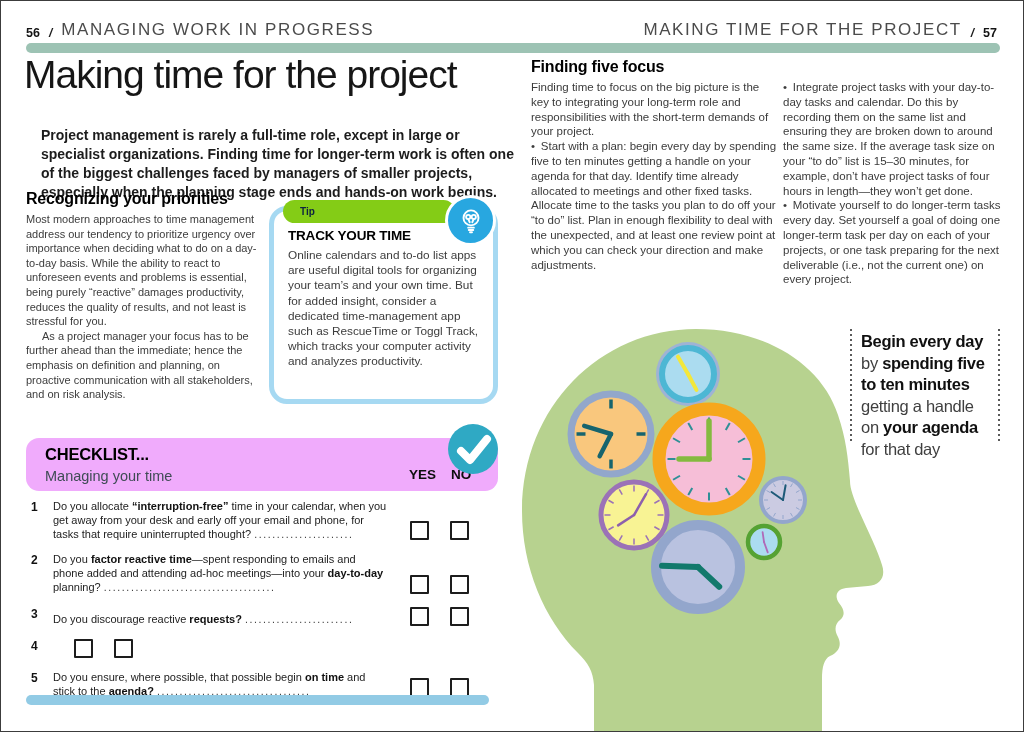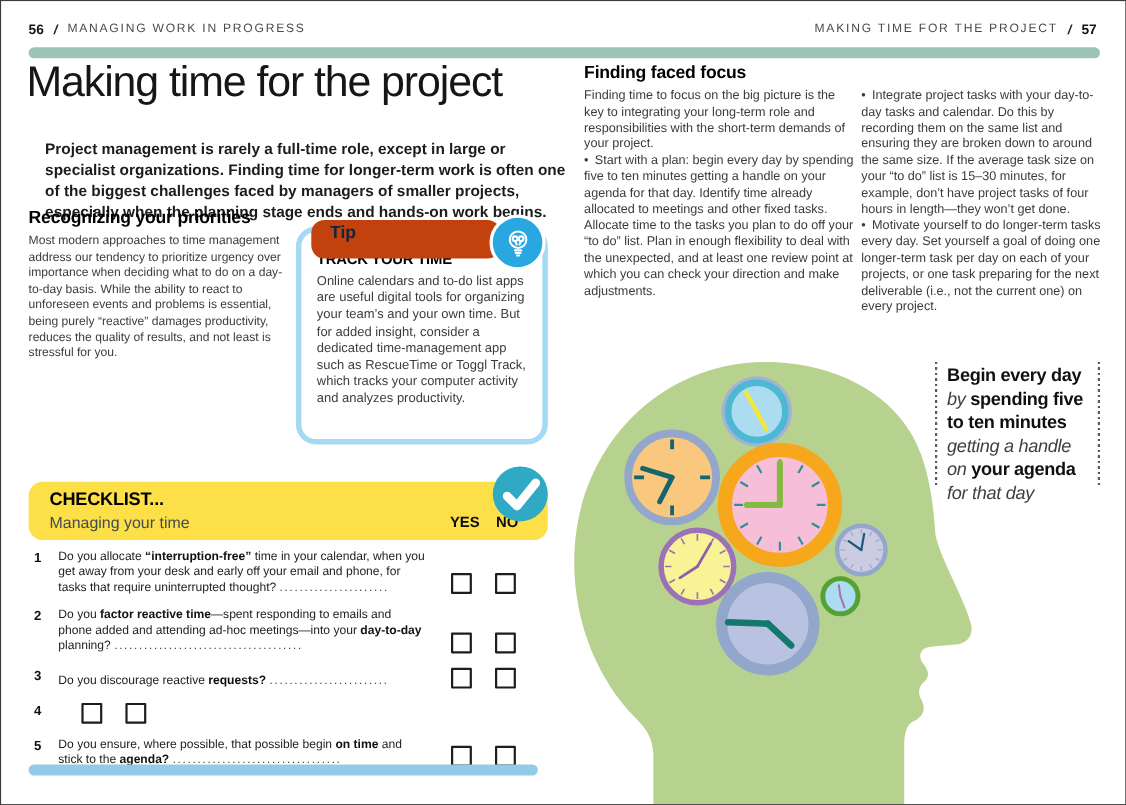--- a/index.html
+++ b/index.html
@@ -1,51 +1,51 @@
 <!DOCTYPE html>
 <html><head>
 <meta charset="utf-8">
 <style>
   html,body{margin:0;padding:0;background:#e8e8e8;}
   .page{position:relative;width:1024px;height:732px;background:#fff;border:1px solid #3c3c3c;
         box-sizing:border-box;font-family:"Liberation Sans",sans-serif;overflow:hidden;margin:0 auto;}
 
   
-  .hdr{position:absolute;top:19px;display:flex;align-items:flex-start;gap:9px;}
+  .hdr{position:absolute;top:19px;display:flex;align-items:flex-end;gap:9px;}
   .hdr-left{left:25px;}
   .hdr-right{right:26px;}
   .pnum{font-size:12.5px;font-weight:700;color:#141414;}
   .slash{font-size:12px;font-weight:800;font-style:italic;color:#1a1a1a;}
-  .sect{font-size:11px;letter-spacing:1.6px;color:#4b4b4b;}
+  .sect{font-size:17px;letter-spacing:1.6px;color:#4b4b4b;}
   .greenbar{position:absolute;left:25px;top:42px;width:974px;height:10px;background:#9dc3b4;border-radius:5px;}
 
   
   .title{position:absolute;left:23px;top:52px;margin:0;font-size:39px;font-weight:400;
          letter-spacing:-1px;color:#161616;}
   .intro{position:absolute;left:25px;top:110px;width:480px;margin:15px;font-size:14px;font-weight:700;
          line-height:19px;color:#1c1c1c;}
   .sec-head{position:absolute;margin:0;font-size:16px;font-weight:800;letter-spacing:-0.2px;color:#000;}
   .recog-head{left:25px;top:189px;}
   .recog{position:absolute;left:25px;top:211px;width:238px;}
   .bodytxt{margin:0;font-size:11px;line-height:14.6px;color:#3c3c3c;}
   .indent{text-indent:16px;}
 
   
   .tip{position:absolute;left:268px;top:205px;width:229px;height:198px;box-sizing:border-box;
        border:5px solid #a6d9f2;border-radius:18px;background:#fff;padding:17px 12px 0 14px;}
-  .tip-tab{position:absolute;left:9px;top:-11px;width:172px;height:35px;background:#c2410c;
-           border-radius:12px;color:#0e2440;font-size:16px;font-weight:800;line-height:23px;
+  .tip-tab{position:absolute;left:9px;top:-11px;width:172px;height:23px;background:#84cc16;
+           border-radius:12px;color:#0e2440;font-size:10px;font-weight:800;line-height:23px;
            padding-left:17px;box-sizing:border-box;}
   .tip-bulb{position:absolute;right:-3px;top:-16px;width:45px;height:45px;border-radius:50%;
             background:#28a7e0;border:3px solid #fff;display:flex;align-items:center;justify-content:center;}
   .tip-head{margin:0 0 5px 0;font-size:13.5px;font-weight:800;letter-spacing:-0.2px;color:#000;}
   .tip-body{margin:0;font-size:11.8px;line-height:15.2px;color:#3c3c3c;}
 
   
-  .cl-header{position:absolute;left:25px;top:437px;width:472px;height:53px;background:#fde047;border-radius:13px;}
+  .cl-header{position:absolute;left:25px;top:437px;width:472px;height:53px;background:#f0abfc;border-radius:13px;}
   .cl-title{position:absolute;left:19px;top:7px;font-size:16.5px;font-weight:800;letter-spacing:-0.2px;color:#000;}
   .cl-sub{position:absolute;left:19px;top:30px;font-size:14.5px;color:#3f4b55;}
   .cl-col-label{position:absolute;bottom:9px;font-size:13.5px;font-weight:800;color:#0d0d0d;}
   .cl-yes{left:383px;} .cl-no{left:425px;}
   .cl-check{position:absolute;left:447px;top:423px;width:50px;height:50px;border-radius:50%;
             background:#2fa9c4;display:flex;align-items:center;justify-content:center;}
   .cl-items{position:absolute;left:30px;top:499px;width:441px;}
   .cl-row{display:flex;align-items:flex-end;margin-bottom:12px;}
   .num{width:22px;flex:none;align-self:flex-start;font-size:12px;font-weight:800;color:#111;}
   .itext{width:336px;flex:none;font-size:11px;line-height:13.8px;color:#222;}
@@ -61,21 +61,21 @@
   .ff-c1{left:530px;width:246px;}
   .ff-c2{left:782px;width:224px;}
   .fpara{margin:0;font-size:11.5px;line-height:14.8px;color:#3b3b3b;}
 
   
   .pq-rule{position:absolute;top:328px;width:2px;height:114px;
            background:repeating-linear-gradient(to bottom,#5a5a5a 0 2px,transparent 2px 5px);}
   .pq-left{left:849px;} .pq-right{left:997px;}
   .pquote{position:absolute;left:860px;top:330px;width:134px;}
   .pq-line{font-size:16.5px;line-height:21.5px;letter-spacing:-0.3px;white-space:nowrap;}
-  .pq-line span{color:#3f3f3f;font-weight:400;font-style:italic;}
+  .pq-line span{color:#3f3f3f;font-weight:400;}
   .pq-line b{color:#101010;font-weight:800;}
 
   
   .illus{position:absolute;left:505px;top:318px;width:400px;height:414px;}
 </style>
 </head>
 <body>
 
 <div class="page">
 
@@ -90,20 +90,21 @@
     <span class="pnum">57</span>
   </div>
   <div class="greenbar"></div>
 
   <h1 class="title">Making time for the project</h1>
   <p class="intro">Project management is rarely a full-time role, except in large or specialist organizations. Finding time for longer-term work is often one of the biggest challenges faced by managers of smaller projects, especially when the planning stage ends and hands-on work begins.</p>
 
   <h2 class="sec-head recog-head">Recognizing your priorities</h2>
   <div class="recog">
     <p class="bodytxt">Most modern approaches to time management address our tendency to prioritize urgency over importance when deciding what to do on a day-to-day basis. While the ability to react to unforeseen events and problems is essential, being purely “reactive” damages productivity, reduces the quality of results, and not least is stressful for you.</p>
+    <p class="bodytxt indent">As a project manager your focus has to be further ahead than the immediate; hence the emphasis on definition and planning, on proactive communication with all stakeholders, and on risk analysis.</p>
   </div>
 
   <div class="tip">
     <div class="tip-tab">Tip</div>
     <div class="tip-bulb">
       <svg viewBox="0 0 24 24" width="30" height="30" aria-hidden="true">
         <g fill="none" stroke="#fff" stroke-width="1.5" stroke-linecap="round">
           <circle cx="12" cy="9.5" r="6"></circle>
           <circle cx="9.8" cy="8.8" r="1.7"></circle>
           <circle cx="14.2" cy="8.8" r="1.7"></circle>
@@ -159,21 +160,21 @@
     <div class="cl-row">
       <span class="num">5</span>
       <span class="itext"><span><span>Do you ensure, where possible, that possible begin </span><b>on time</b><span> and stick to the </span><b>agenda?</b><span> </span></span><span class="dots">..................................</span></span>
       <span class="box"></span>
       <span class="box"></span>
     </div>
   </div>
 
   <div class="cl-footbar"></div>
 
-  <h2 class="sec-head ff-head">Finding faced focus</h2>
+  <h2 class="sec-head ff-head">Finding five focus</h2>
   <div id="ff-col1" class="ff-col ff-c1">
       <p class="fpara"><span>Finding time to focus on the big picture is the key to integrating your long-term role and responsibilities with the short-term demands of your project.</span></p>
       <p class="fpara"><span>• Start with a plan: begin every day by spending five to ten minutes getting a handle on your agenda for that day. Identify time already allocated to meetings and other fixed tasks. Allocate time to the tasks you plan to do off your “to do” list. Plan in enough flexibility to deal with the unexpected, and at least one review point at which you can check your direction and make adjustments.</span></p>
     </div>
   <div id="ff-col2" class="ff-col ff-c2">
       <p class="fpara"><span>• Integrate project tasks with your day-to-day tasks and calendar. Do this by recording them on the same list and ensuring they are broken down to around the same size. If the average task size on your “to do” list is 15–30 minutes, for example, don’t have project tasks of four hours in length—they won’t get done.</span></p>
       <p class="fpara"><span>• Motivate yourself to do longer-term tasks every day. Set yourself a goal of doing one longer-term task per day on each of your projects, or one task preparing for the next deliverable (i.e., not the current one) on every project.</span></p>
     </div>
 
   <div class="pq-rule pq-left"></div>

